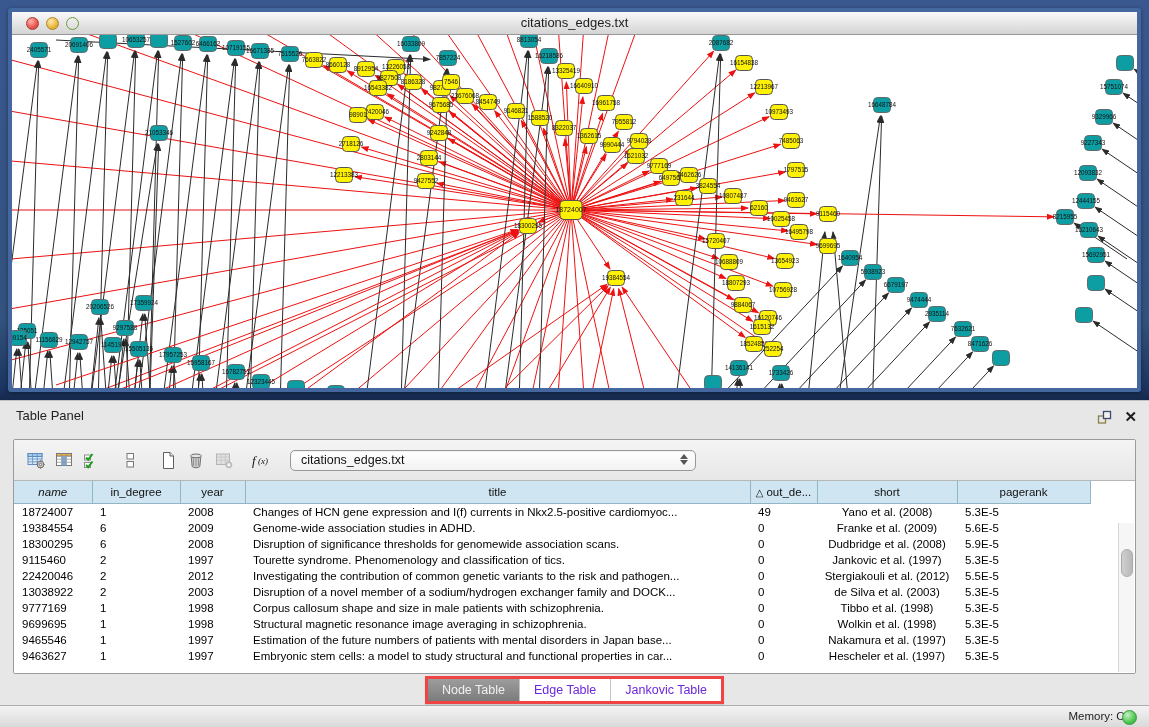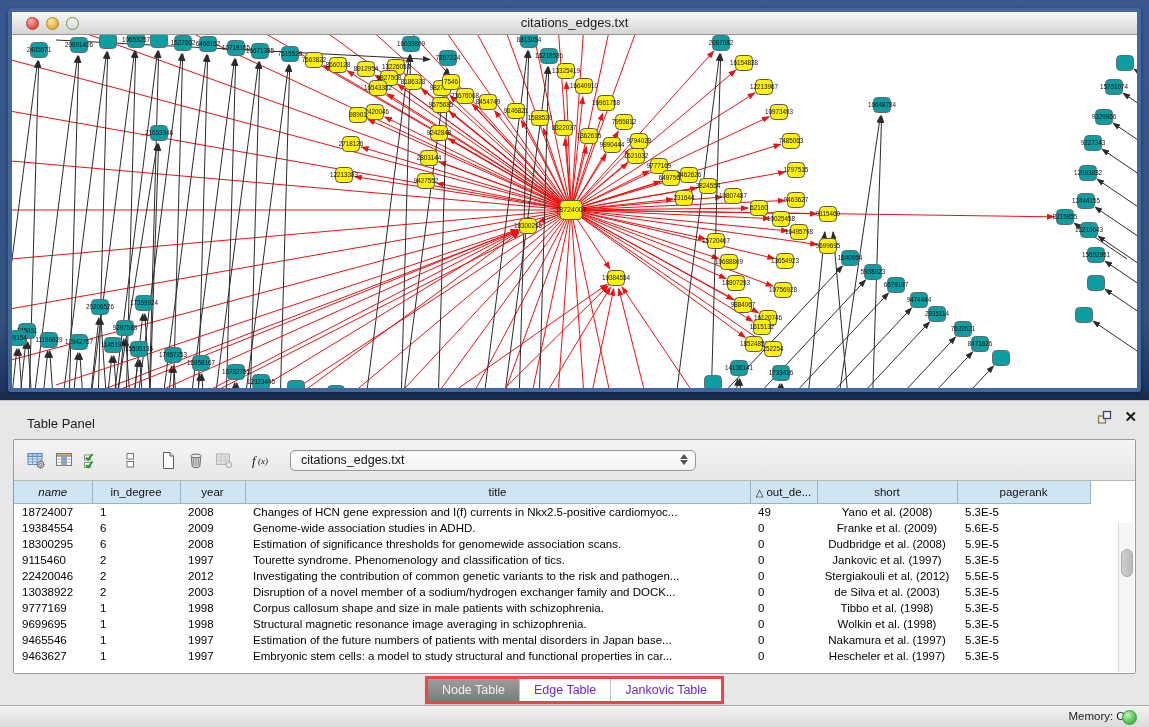--- a/index.html
+++ b/index.html
@@ -29,21 +29,21 @@
   }
   .tl{position:absolute;top:4.5px;width:13px;height:13px;border-radius:50%;box-sizing:border-box;}
   .tl.red{left:14px;background:radial-gradient(circle at 35% 30%,#ffb3ad,#e8564d 60%,#c8433c);border:1px solid #a63d35;}
   .tl.yel{left:34px;background:radial-gradient(circle at 35% 30%,#ffe9b0,#e8b63e 60%,#cf9c2c);border:1px solid #ad8526;}
   .tl.grn{left:54px;background:radial-gradient(circle at 35% 30%,#d6f4b4,#93cb4a 60%,#77ad37;);border:1px solid #6d9b36;}
   .canvas{position:relative;width:100%;height:353px;background:#ffffff;overflow:hidden;}
   .canvas svg{position:absolute;left:0;top:0;width:100%;height:100%;}
   .canvas text{font-family:"Liberation Sans",sans-serif;}
   
   .table-panel{position:absolute;top:400px;left:0;width:1149px;height:305px;background:#e7e7e7;border-top:1px solid #c2c2c2;}
-  .tp-header{position:relative;height:32px;line-height:30px;padding:8px 16px;font-size:13px;color:#222;margin-left:11px;}
+  .tp-header{position:relative;height:32px;line-height:30px;padding:0 16px;font-size:13px;color:#222;}
   .tp-tools{position:absolute;right:12px;top:0;height:32px;display:flex;align-items:center;gap:12px;}
   .tp-float{display:inline-flex;cursor:pointer;}
   .tp-close{font-size:15px;font-weight:bold;color:#1c1c1c;cursor:pointer;line-height:14px;}
   .tp-body{
     position:absolute;left:13px;right:13px;top:38px;bottom:32px;
     border:1px solid #9b9b9b;border-radius:2px;background:#fff;overflow:hidden;
   }
   .toolbar{
     height:40px;background:linear-gradient(180deg,#f4f4f4,#e7e7e7);
     border-bottom:1px solid #b7b7b7;display:flex;align-items:center;padding-left:10px;
@@ -898,21 +898,21 @@
               <td>2009</td>
               <td>Genome-wide association studies in ADHD.</td>
               <td>0</td>
               <td class="center">Franke et al. (2009)</td>
               <td>5.6E-5</td>
             </tr>
             <tr>
               <td>18300295</td>
               <td>6</td>
               <td>2008</td>
-              <td>Estimation of significance thresholds for genomewide association scans.</td>
+              <td>Disruption of significance thresholds for genomewide association scans.</td>
               <td>0</td>
               <td class="center">Dudbridge et al. (2008)</td>
               <td>5.9E-5</td>
             </tr>
             <tr>
               <td>9115460</td>
               <td>2</td>
               <td>1997</td>
               <td>Tourette syndrome. Phenomenology and classification of tics.</td>
               <td>0</td>

